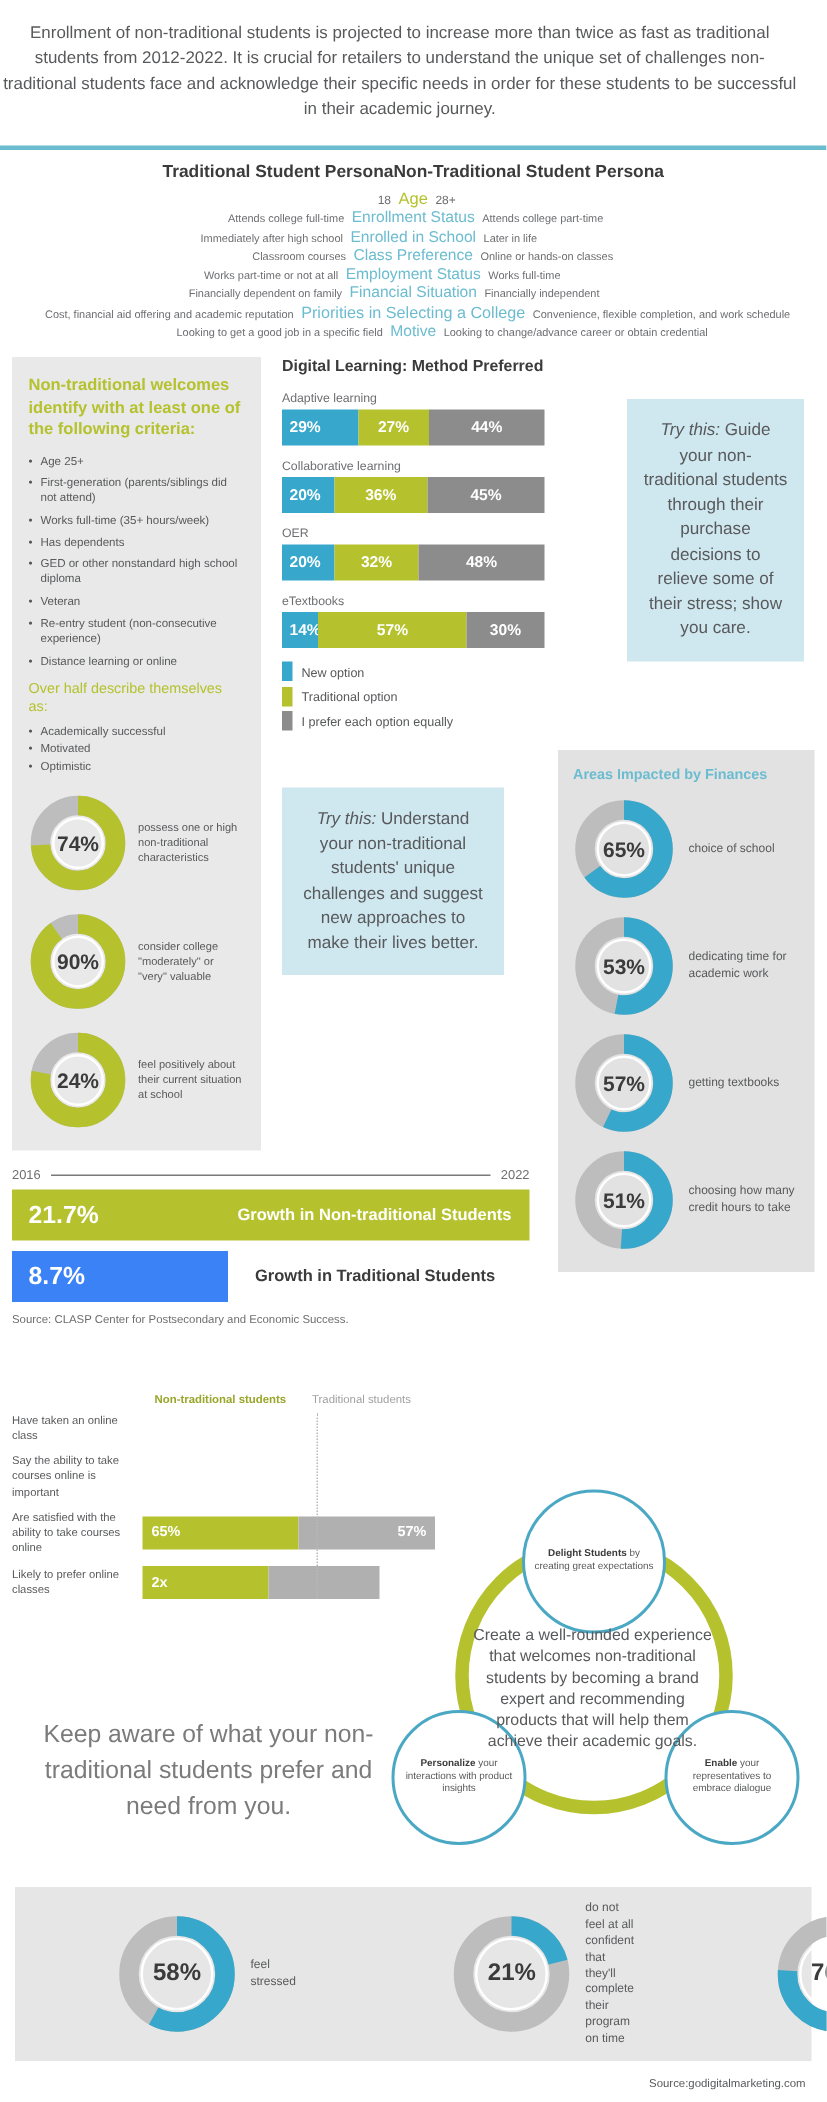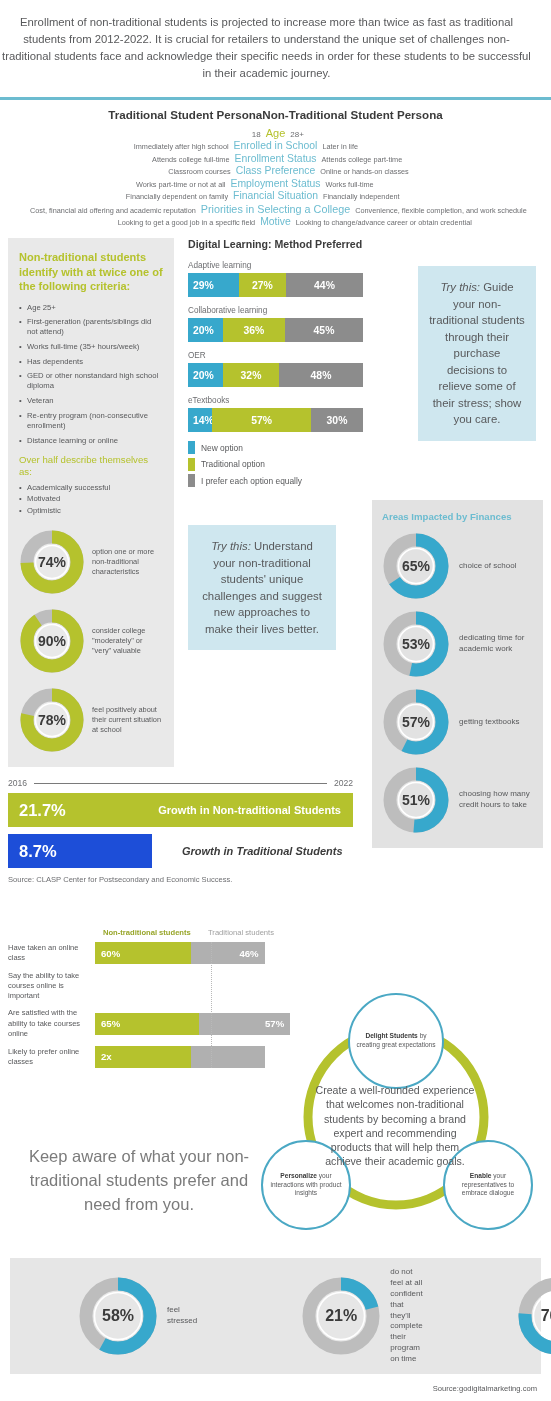--- a/index.html
+++ b/index.html
@@ -111,22 +111,22 @@
   
   .growth { position: absolute; left: 8px; top: 0; width: 345px; }
   .years { display: flex; align-items: center; font-size: 8.6px; color: #6d6e71; margin-bottom: 5px; }
   .years .line { flex: 1; height: 1px; background: #7a7a7a; margin: 0 7px; }
   .gbar { display: flex; align-items: center; height: 34px; margin-bottom: 7px; position: relative; }
   .gbar .fill { display: flex; align-items: center; height: 100%; }
   .gbar .pct { color: #fff; font-size: 16.5px; font-weight: bold; padding-left: 11px; }
   .gbar .lbl { font-size: 11px; font-weight: bold; color: #3b3b3b; }
   .gbar.nt .fill { background: #b5c22d; width: 100%; }
   .gbar.nt .lbl { color: #fff; margin-left: auto; padding-right: 12px; }
-  .gbar.tr .fill { background: #1d4ed8; width: 144px; }
-  .gbar.tr .lbl { margin-left: 30px; font-style: italic; }
+  .gbar.tr .fill { background: #3b82f6; width: 144px; }
+  .gbar.tr .lbl { margin-left: 18px; }
   .source { font-size: 7.6px; color: #6d6e71; margin-top: 3px; }
 
   
   .cmp { position: absolute; left: 8px; top: 0; width: 300px; }
   .cmp-head { display: flex; font-size: 7.6px; font-weight: bold; margin-bottom: 5px; }
   .cmp-head .h1 { width: 95px; }
   .cmp-head .h2 { width: 105px; color: #98a62a; }
   .cmp-head .h3 { color: #a0a0a0; font-weight: normal; }
   .cmp-row { display: flex; align-items: center; margin-bottom: 7px; }
   .cmp-row .rl { width: 87px; font-size: 7.5px; line-height: 1.35; color: #58595b; }
@@ -182,30 +182,30 @@
       <span>Traditional Student Persona</span>
       <span>Non-Traditional Student Persona</span>
     </div>
     <div id="persona-rows">
         <div class="persona-row r0">
           <span class="persona-left">18</span>
           <span class="persona-mid" style="font-size:11px">Age</span>
           <span class="persona-right">28+</span>
         </div>
         <div class="persona-row">
+          <span class="persona-left">Attends college full-time</span>
+          <span class="persona-mid" style="font-size:10.4px">Enrollment Status</span>
+          <span class="persona-right">Attends college part-time</span>
+        </div>
+        <div class="persona-row">
           <span class="persona-left">Immediately after high school</span>
           <span class="persona-mid" style="font-size:10.4px">Enrolled in School</span>
           <span class="persona-right">Later in life</span>
         </div>
         <div class="persona-row">
-          <span class="persona-left">Attends college full-time</span>
-          <span class="persona-mid" style="font-size:10.4px">Enrollment Status</span>
-          <span class="persona-right">Attends college part-time</span>
-        </div>
-        <div class="persona-row">
           <span class="persona-left">Classroom courses</span>
           <span class="persona-mid" style="font-size:10.4px">Class Preference</span>
           <span class="persona-right">Online or hands-on classes</span>
         </div>
         <div class="persona-row">
           <span class="persona-left">Works part-time or not at all</span>
           <span class="persona-mid" style="font-size:10.4px">Employment Status</span>
           <span class="persona-right">Works full-time</span>
         </div>
         <div class="persona-row">
@@ -222,68 +222,68 @@
           <span class="persona-left">Looking to get a good job in a specific field</span>
           <span class="persona-mid" style="font-size:10.4px">Motive</span>
           <span class="persona-right">Looking to change/advance career or obtain credential</span>
         </div>
       </div>
   </div>
 
   <div class="band" style="position:absolute;left:0;top:238px;width:551px;height:530px;">
 
     <div class="col-left">
-      <div class="lead-green">Non-traditional students identify with at twice one of the following criteria:</div>
+      <div class="lead-green">Non-traditional welcomes identify with at least one of the following criteria:</div>
       <ul class="crit-list" id="crit-list">
           <li>Age 25+</li>
           <li>First-generation (parents/siblings did not attend)</li>
           <li>Works full-time (35+ hours/week)</li>
           <li>Has dependents</li>
           <li>GED or other nonstandard high school diploma</li>
           <li>Veteran</li>
-          <li>Re-entry program (non-consecutive enrollment)</li>
+          <li>Re-entry student (non-consecutive experience)</li>
           <li>Distance learning or online</li>
         </ul>
       <div class="sub-green">Over half describe themselves as:</div>
       <ul class="desc-list" id="desc-list">
           <li>Academically successful</li>
           <li>Motivated</li>
           <li>Optimistic</li>
         </ul>
       <div id="left-donuts">
           <div class="donut-row">
             <div class="donut">
               <svg width="66" height="66">
                 <circle cx="33" cy="33" r="25" fill="none" stroke="#bdbdbd" stroke-width="13"></circle>
                 <circle cx="33" cy="33" r="25" fill="none" stroke="#b5c22d" stroke-width="13" stroke-dasharray="116.23892818282235 157.07963267948966" transform="rotate(-90 33 33)"></circle>
                 <circle cx="33" cy="33" r="16.5" fill="none" stroke="#ffffff" stroke-width="1.6"></circle>
               </svg>
               <div class="val">74%</div>
             </div>
-            <div class="cap">option one or more non-traditional characteristics</div>
+            <div class="cap">possess one or high non-traditional characteristics</div>
           </div>
           <div class="donut-row">
             <div class="donut">
               <svg width="66" height="66">
                 <circle cx="33" cy="33" r="25" fill="none" stroke="#bdbdbd" stroke-width="13"></circle>
                 <circle cx="33" cy="33" r="25" fill="none" stroke="#b5c22d" stroke-width="13" stroke-dasharray="141.3716694115407 157.07963267948966" transform="rotate(-90 33 33)"></circle>
                 <circle cx="33" cy="33" r="16.5" fill="none" stroke="#ffffff" stroke-width="1.6"></circle>
               </svg>
               <div class="val">90%</div>
             </div>
             <div class="cap">consider college "moderately" or "very" valuable</div>
           </div>
           <div class="donut-row">
             <div class="donut">
               <svg width="66" height="66">
                 <circle cx="33" cy="33" r="25" fill="none" stroke="#bdbdbd" stroke-width="13"></circle>
                 <circle cx="33" cy="33" r="25" fill="none" stroke="#b5c22d" stroke-width="13" stroke-dasharray="122.52211349000194 157.07963267948966" transform="rotate(-90 33 33)"></circle>
                 <circle cx="33" cy="33" r="16.5" fill="none" stroke="#ffffff" stroke-width="1.6"></circle>
               </svg>
-              <div class="val">78%</div>
+              <div class="val">24%</div>
             </div>
             <div class="cap">feel positively about their current situation at school</div>
           </div>
         </div>
     </div>
 
     <div class="col-mid">
       <div class="mid-title">Digital Learning: Method Preferred</div>
       <div id="stacked-bars">
           <div class="barlabel">Adaptive learning</div>
@@ -414,39 +414,35 @@
     <div class="cmp" style="position:relative;">
       <div class="cmp-head">
         <span class="h1"></span>
         <span class="h2">Non-traditional students</span>
         <span class="h3">Traditional students</span>
       </div>
       <div id="cmp-rows" style="position:relative;">
         <div class="dotted"></div>
       <div class="cmp-row">
             <div class="rl">Have taken an online class</div>
-            <div class="cmp-bars">
-              <div class="nt" style="width:96px">60%</div>
-              <div class="tr" style="width:73.60000000000001px">46%</div>
-            </div>
           </div>
           <div class="cmp-row">
             <div class="rl">Say the ability to take courses online is important</div>
           </div>
           <div class="cmp-row">
             <div class="rl">Are satisfied with the ability to take courses online</div>
             <div class="cmp-bars">
               <div class="nt" style="width:104px">65%</div>
               <div class="tr" style="width:91.2px">57%</div>
             </div>
           </div>
           <div class="cmp-row">
             <div class="rl">Likely to prefer online classes</div>
             <div class="cmp-bars">
-              <div class="nt" style="width:96px">2x</div>
+              <div class="nt" style="width:84px">2x</div>
               <div class="tr" style="width:73.60000000000001px"></div>
             </div>
           </div>
         </div>
     </div>
   </div>
 
   <div class="keepaware" style="top:1145px;">Keep aware of what your non-traditional students prefer and need from you.</div>
 
   <div class="cyc" style="top:995px;">

